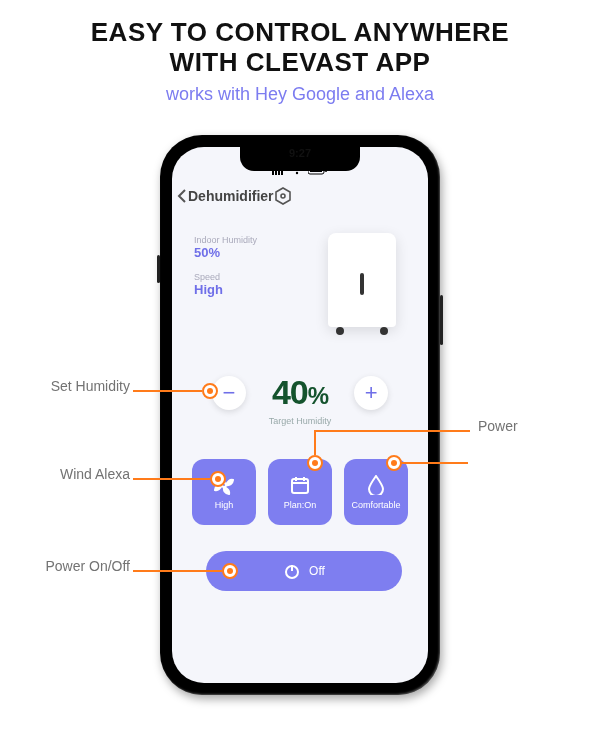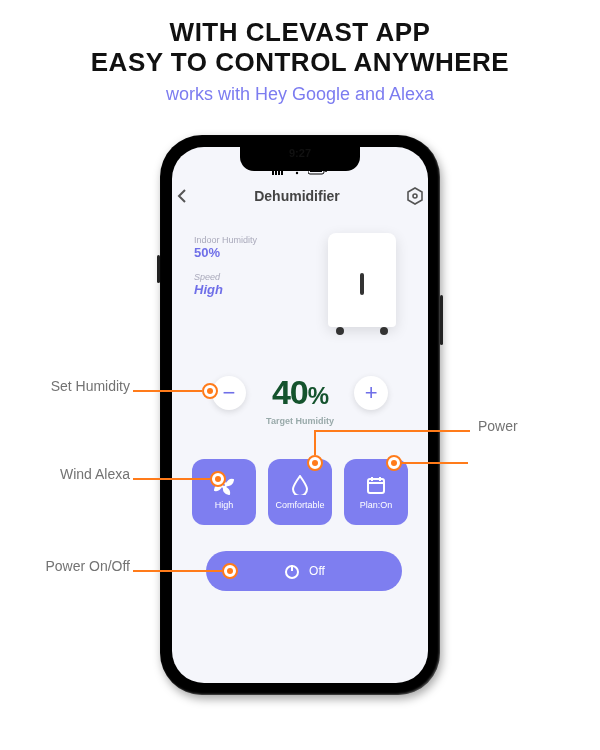--- a/index.html
+++ b/index.html
@@ -17,45 +17,45 @@
   .phone .side-btn.right{right:-3px;top:160px;width:3px;height:50px;}
   .screen{position:absolute;left:12px;right:12px;top:12px;bottom:12px;border-radius:32px;background:#f5f6fb;overflow:hidden;}
   .notch{position:absolute;left:50%;top:0;transform:translateX(-50%);width:120px;height:24px;background:#000;border-bottom-left-radius:14px;border-bottom-right-radius:14px;z-index:5;}
 
   
   .status{position:absolute;left:0;right:0;top:0;height:28px;display:flex;justify-content:space-between;align-items:center;padding:0 16px;font-size:11px;font-weight:600;z-index:6;flex-direction:column;}
   .status .right{display:flex;gap:4px;align-items:center;}
   svg{display:block;}
 
   
-  .app-header{position:absolute;left:0;right:0;top:34px;height:30px;display:flex;align-items:center;justify-content:space-between;padding:0 4px;}
+  .app-header{position:absolute;left:0;right:0;top:34px;height:30px;display:flex;align-items:center;justify-content:flex-start;padding:0 4px;}
   .back svg{stroke:#555;}
   .title{font-size:14px;font-weight:600;color:#444;}
   .settings svg{stroke:#555;}
 
   
   .info{position:absolute;left:22px;top:88px;}
   .info .lbl{font-size:9px;color:#aab;}
   .info .val{font-size:13px;font-weight:700;color:#6f6fe8;}
-  .info .row2{margin-top:12px;font-style:italic;}
+  .info .row2{margin-top:12px;}
 
   
   .device{position:absolute;right:22px;top:80px;width:88px;height:110px;}
   .device .body{position:absolute;left:10px;right:10px;top:6px;bottom:10px;background:#fff;border-radius:8px 8px 4px 4px;box-shadow:0 4px 14px rgba(0,0,0,.12);}
   .device .slot{position:absolute;left:50%;top:46px;width:4px;height:22px;background:#333;border-radius:2px;transform:translateX(-50%);}
   .device .wheel{position:absolute;bottom:2px;width:8px;height:8px;background:#333;border-radius:50%;}
   .device .wheel.l{left:18px;} .device .wheel.r{right:18px;}
 
   
   .target{position:absolute;left:0;right:0;top:226px;text-align:center;}
   .target-row{display:flex;align-items:center;justify-content:center;gap:26px;}
   .stepper{width:34px;height:34px;border-radius:50%;background:#fff;box-shadow:0 2px 6px rgba(0,0,0,.12);display:flex;align-items:center;justify-content:center;font-size:22px;color:#6f6fe8;font-weight:300;}
   .pct{font-size:34px;color:#14532d;font-weight:800;letter-spacing:-1px;}
   .pct .unit{font-size:24px;}
-  .sub{font-size:9px;color:#9aa;margin-top:4px;font-weight:bold;}
+  .sub{font-size:9px;color:#9aa;margin-top:4px;}
 
   
   .tiles{position:absolute;left:20px;right:20px;top:312px;display:flex;gap:12px;}
   .tile{flex:1;height:66px;border-radius:12px;background:#7e7ef0;color:#fff;display:flex;flex-direction:column;align-items:center;justify-content:center;gap:5px;font-size:9px;}
   .tile svg{fill:none;stroke:#fff;stroke-width:2;}
 
   
   .power{position:absolute;left:34px;right:26px;top:404px;height:40px;border-radius:22px;background:#7e7ef0;color:#fff;display:flex;align-items:center;justify-content:center;gap:8px;font-size:12px;}
   .power svg{stroke:#fff;fill:none;stroke-width:2;}
 
@@ -66,22 +66,22 @@
   .dot::after{content:"";position:absolute;left:3px;top:3px;width:6px;height:6px;background:#ff7b1a;border-radius:50%;}
   .leader{position:absolute;height:2px;background:#ff7b1a;}
   .leader.v{width:2px;height:auto;}
 </style>
 </head>
 <body>
 
 <div class="stage">
 
   <div class="headline">
+    <div class="h1">EASY TO CONTROL ANYWHERE</div>
     <div class="h1">WITH CLEVAST APP</div>
-    <div class="h1">EASY TO CONTROL ANYWHERE</div>
     <div class="h2">works with Hey Google and Alexa</div>
   </div>
 
   <div class="phone">
     <div class="side-btn left"></div>
     <div class="side-btn right"></div>
 
     <div class="screen">
       <div class="notch"></div>
 
@@ -151,31 +151,31 @@
 
       <div class="tiles">
         <div class="tile">
           <svg width="20" height="20" viewBox="0 0 20 20">
               <circle cx="10" cy="10" r="2"></circle>
               <path d="M10 8 Q4 5 5 1 Q11 2 10 8 M12 10 Q15 4 19 5 Q18 11 12 10 M10 12 Q16 15 15 19 Q9 18 10 12 M8 10 Q5 16 1 15 Q2 9 8 10" fill="#fff"></path>
             </svg>
           <span>High</span>
         </div>
         <div class="tile">
-          <svg width="18" height="20" viewBox="0 0 18 20">
-              <path d="M9 1 C14 8 16 11 16 14 A7 7 0 0 1 2 14 C2 11 4 8 9 1 Z"></path>
-            </svg>
-          <span>Comfortable</span>
-        </div>
-        <div class="tile">
           <svg width="20" height="20" viewBox="0 0 20 20">
               <rect x="2" y="4" width="16" height="14" rx="2"></rect>
               <path d="M2 8 H18 M6 2 V6 M14 2 V6"></path>
             </svg>
           <span>Plan:On</span>
+        </div>
+        <div class="tile">
+          <svg width="18" height="20" viewBox="0 0 18 20">
+              <path d="M9 1 C14 8 16 11 16 14 A7 7 0 0 1 2 14 C2 11 4 8 9 1 Z"></path>
+            </svg>
+          <span>Comfortable</span>
         </div>
       </div>
 
       <div class="power">
         <svg width="18" height="18" viewBox="0 0 18 18">
             <circle cx="9" cy="10" r="6"></circle>
             <path d="M9 3 V9"></path>
           </svg>
         <span>Off</span>
       </div>

